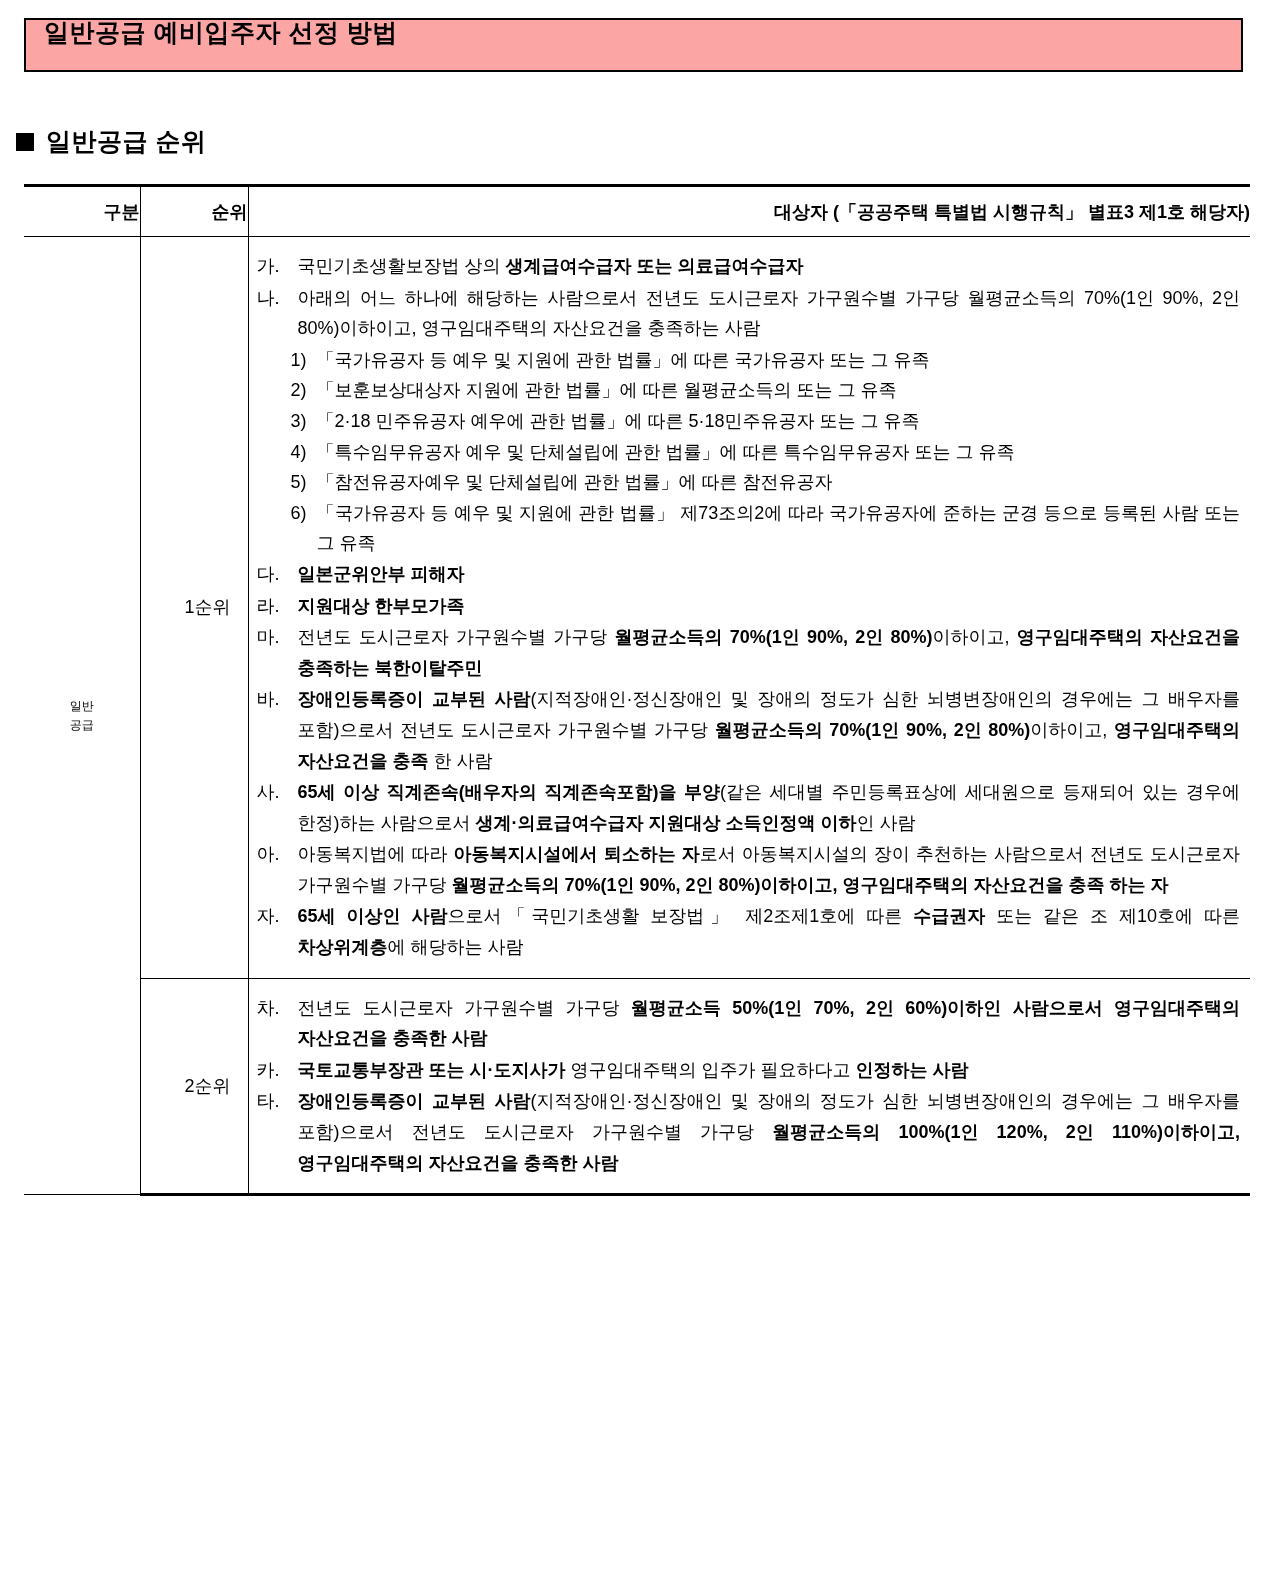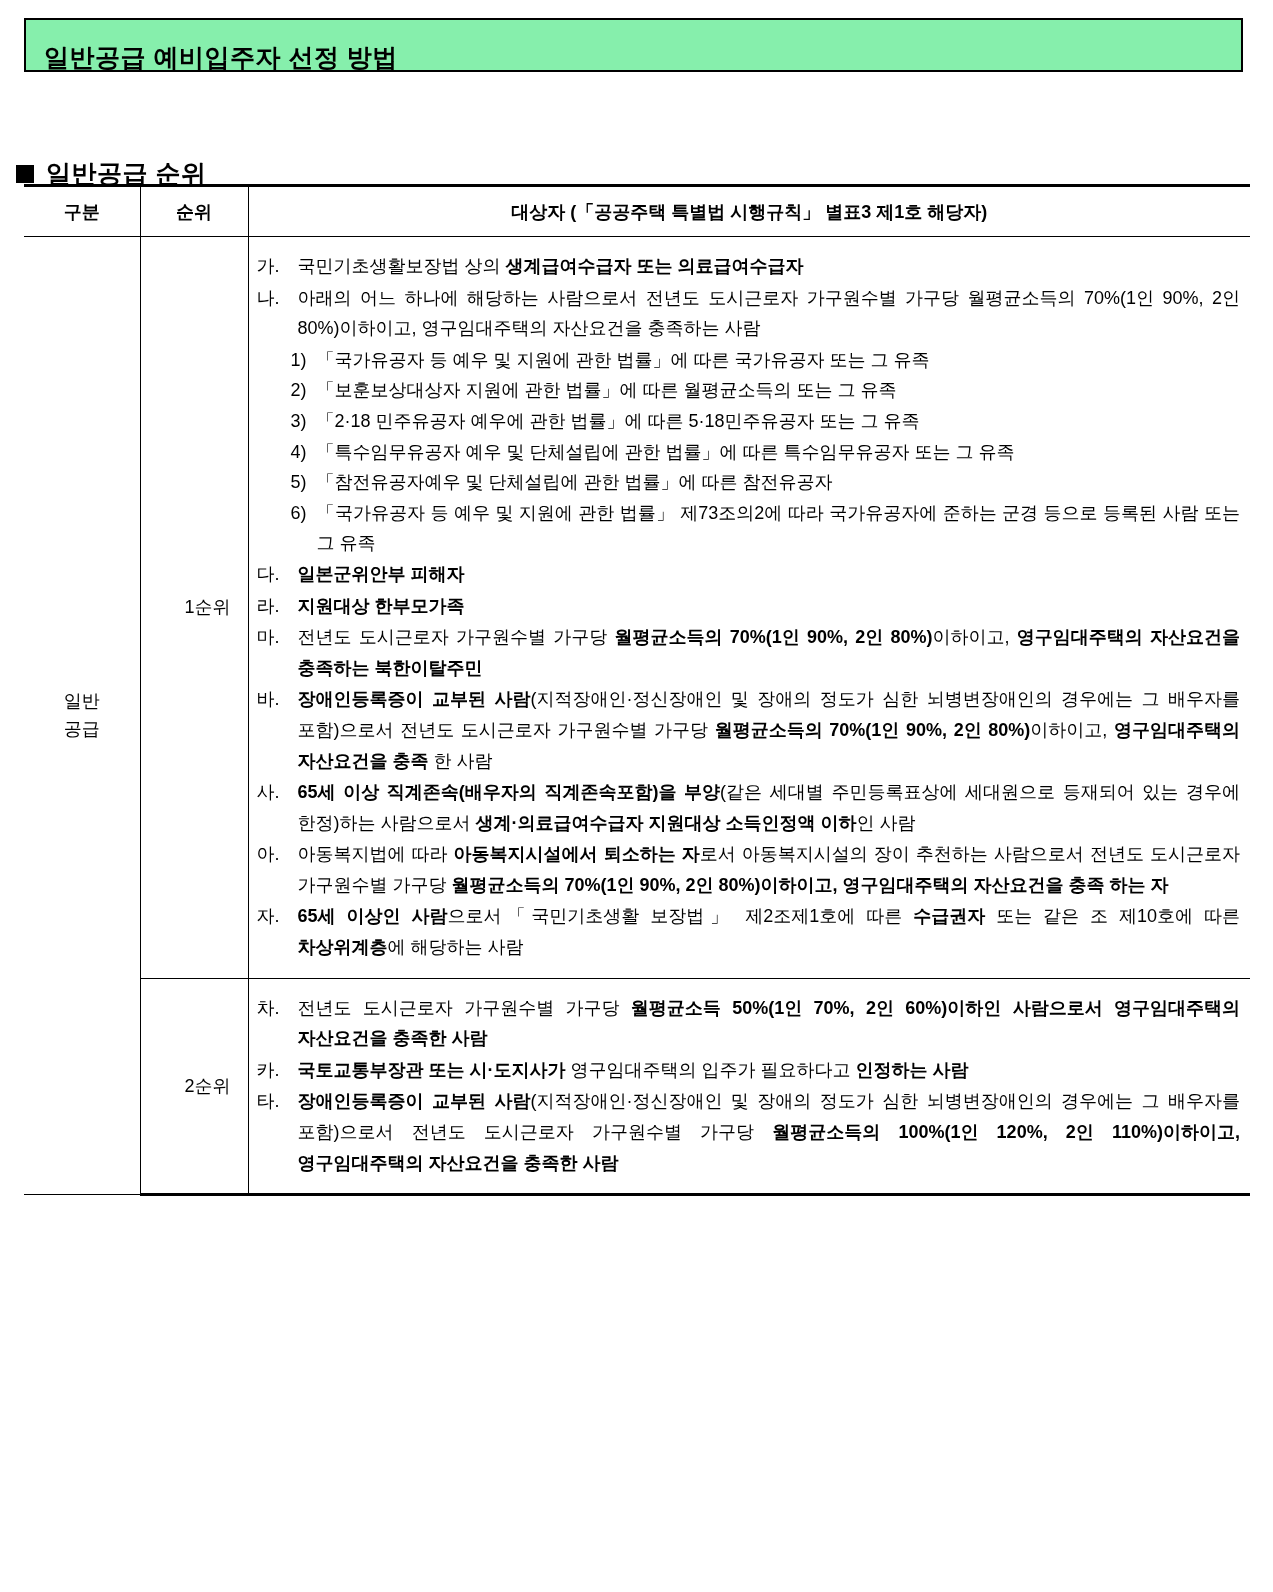--- a/index.html
+++ b/index.html
@@ -23,43 +23,42 @@
     padding: 0;
   }
 
   
   .title-banner {
     position: absolute;
     left: 24px;
     top: 18px;
     width: 1219px;
     height: 54px;
-    background: #86efac;
+    background: #fca5a5;
     border: 2px solid #000000;
     box-sizing: border-box;
     display: flex;
-    align-items: flex-end;
+    align-items: flex-start;
   }
   .title-banner .title-text {
     font-size: 25px;
     font-weight: bold;
     letter-spacing: 0.5px;
     padding-left: 18px;
     line-height: 1;
   }
 
   
   .section-heading {
     position: absolute;
     left: 16px;
     top: 129px;
     display: flex;
     align-items: center;
     gap: 12px;
-    margin-top: 32px;
   }
   .section-heading .bullet-square {
     width: 18px;
     height: 18px;
     background: #000000;
     display: inline-block;
   }
   .section-heading .section-text {
     font-size: 25px;
     font-weight: bold;
@@ -80,41 +79,41 @@
   .rank-table col.c-division { width: 116px; }
   .rank-table col.c-rank     { width: 108px; }
   .rank-table col.c-target   { width: 1002px; }
 
   .rank-table thead th {
     border-top: 3px solid #000000;
     border-bottom: 1px solid #000000;
     font-size: 18px;
     font-weight: bold;
     padding: 13px 0 12px 0;
-    text-align: center;
+    text-align: right;
     vertical-align: middle;
     background: #ffffff;
   }
   .rank-table thead th.col-division,
   .rank-table thead th.col-rank {
     border-right: 1px solid #000000;
   }
 
   .rank-table tbody td {
     border-bottom: 3px solid #000000;
     vertical-align: middle;
     background: #ffffff;
   }
   .rank-table tbody tr.row-first td {
     border-bottom: 1px solid #000000;
   }
   td.cell-division {
     border-right: 1px solid #000000;
     text-align: center;
-    font-size: 18px;
+    font-size: 12px;
     line-height: 1.55;
   }
   td.cell-rank {
     border-right: 1px solid #000000;
     text-align: center;
     font-size: 18px;
     vertical-align: middle;
     padding-left: 28px;
   }
   td.cell-target {

